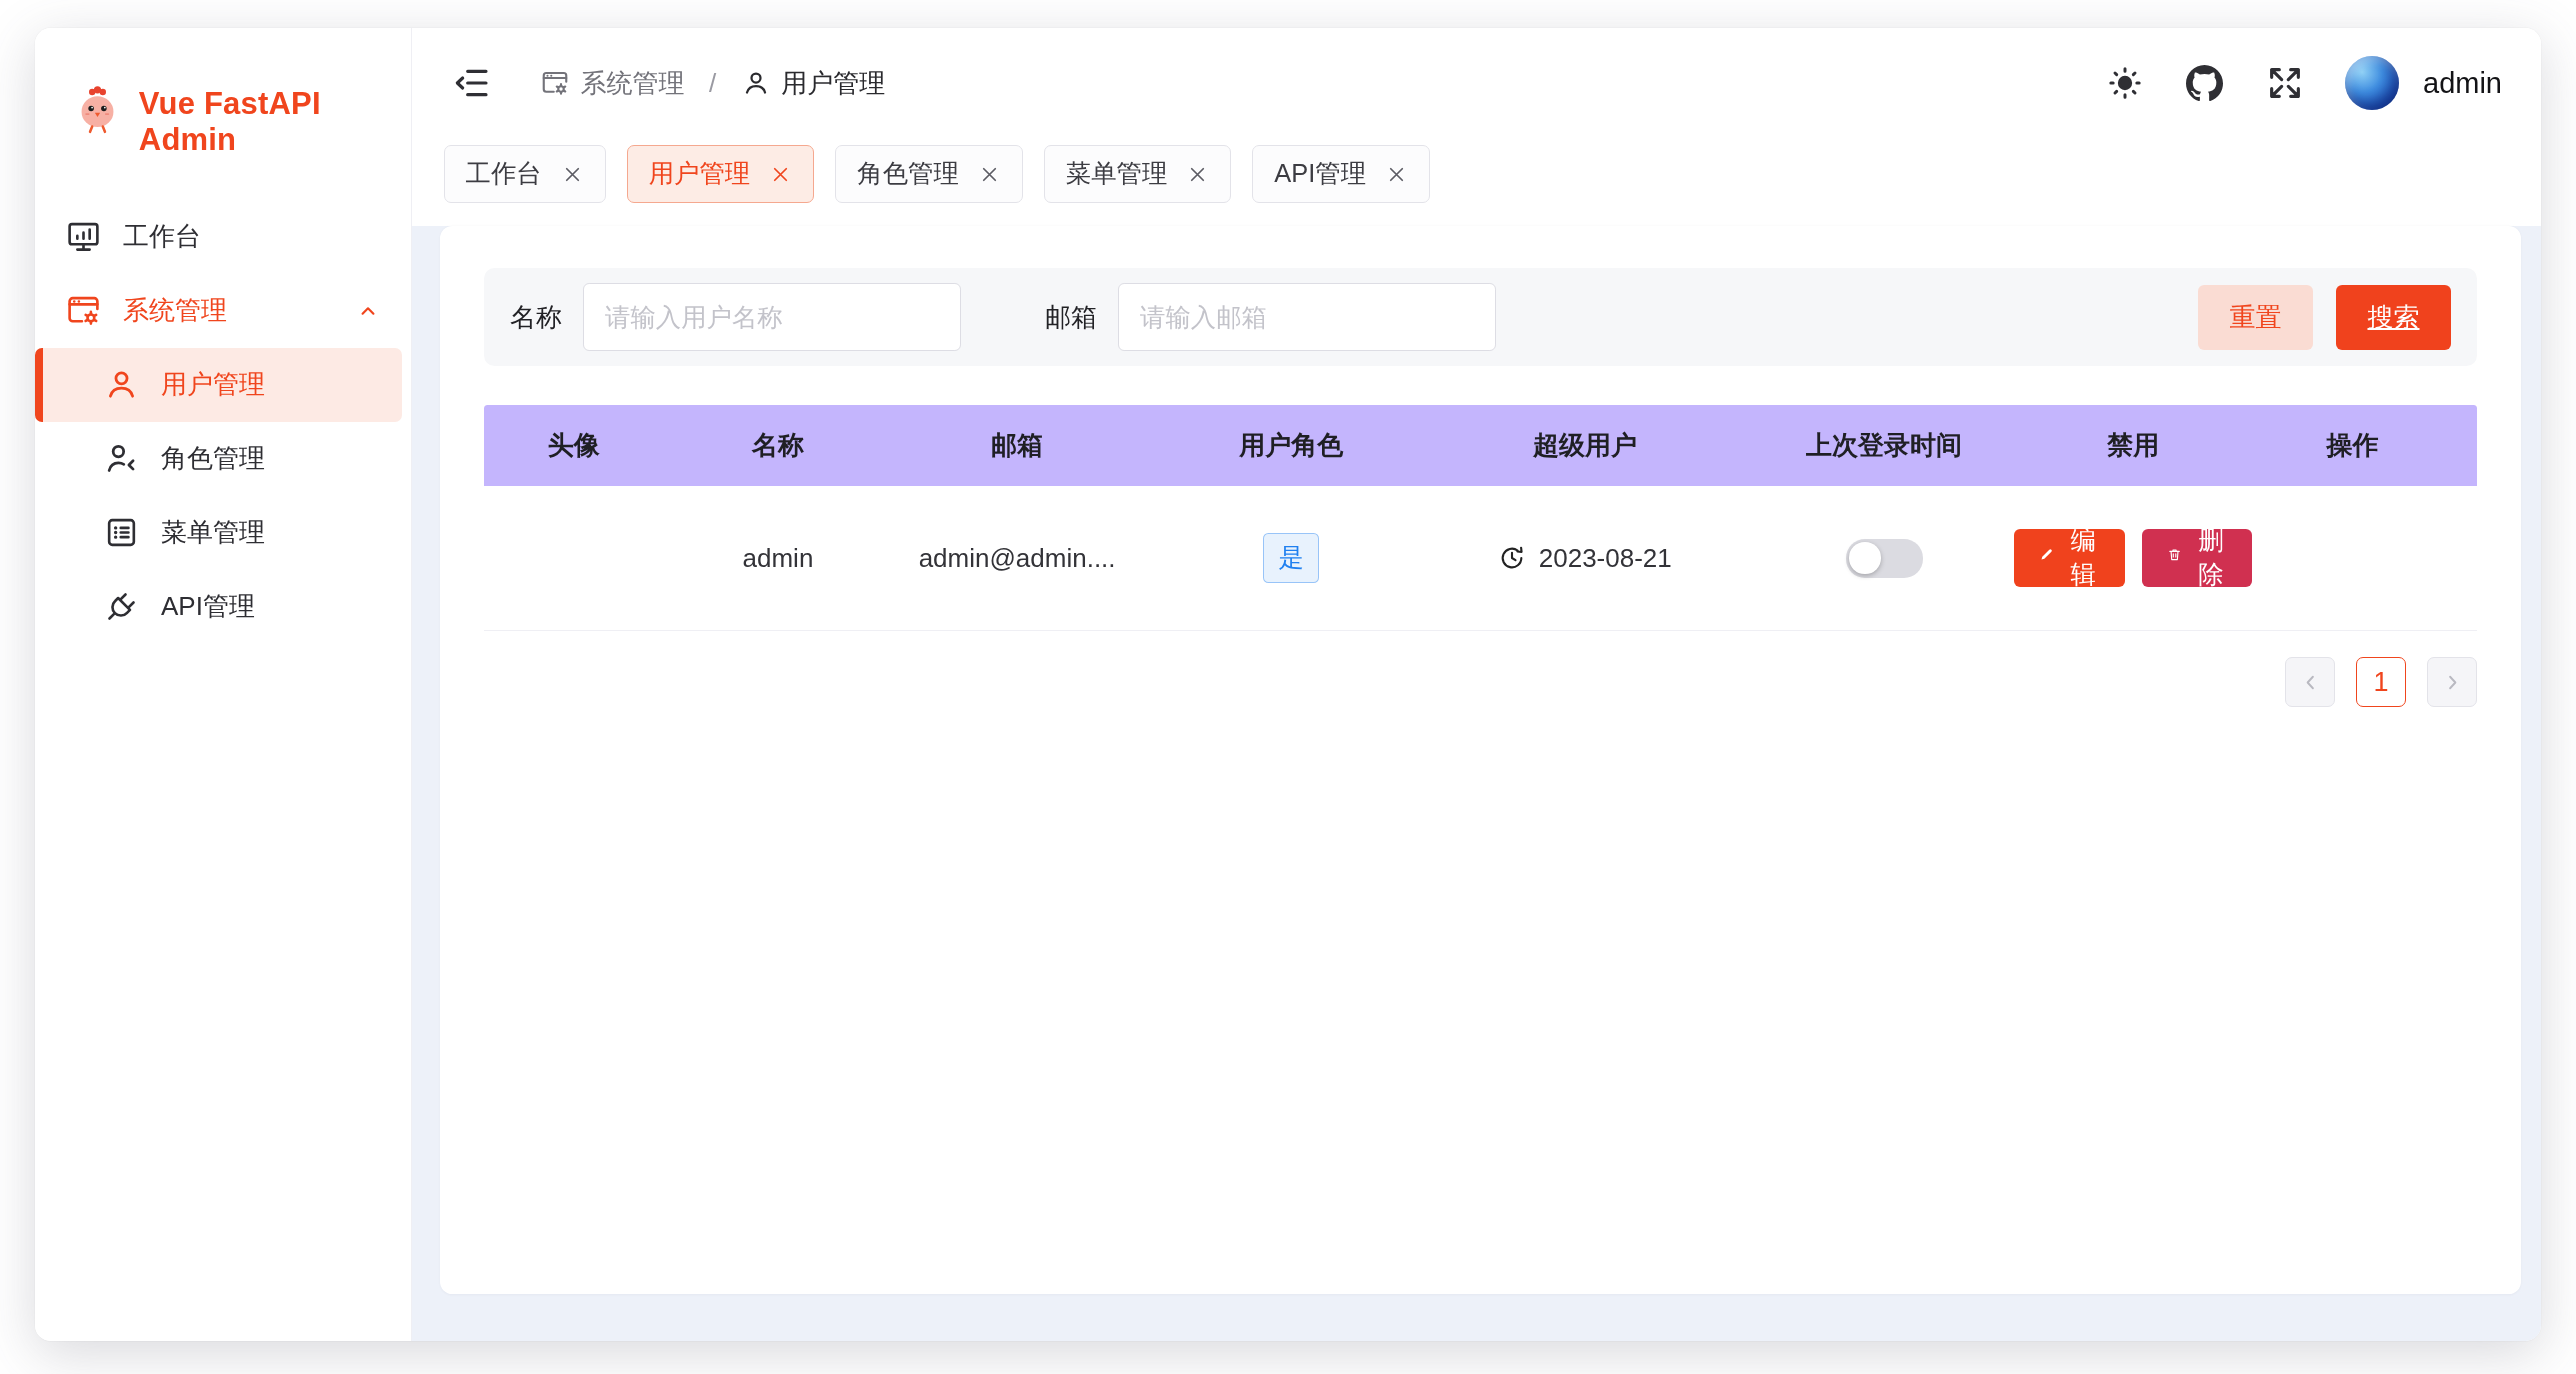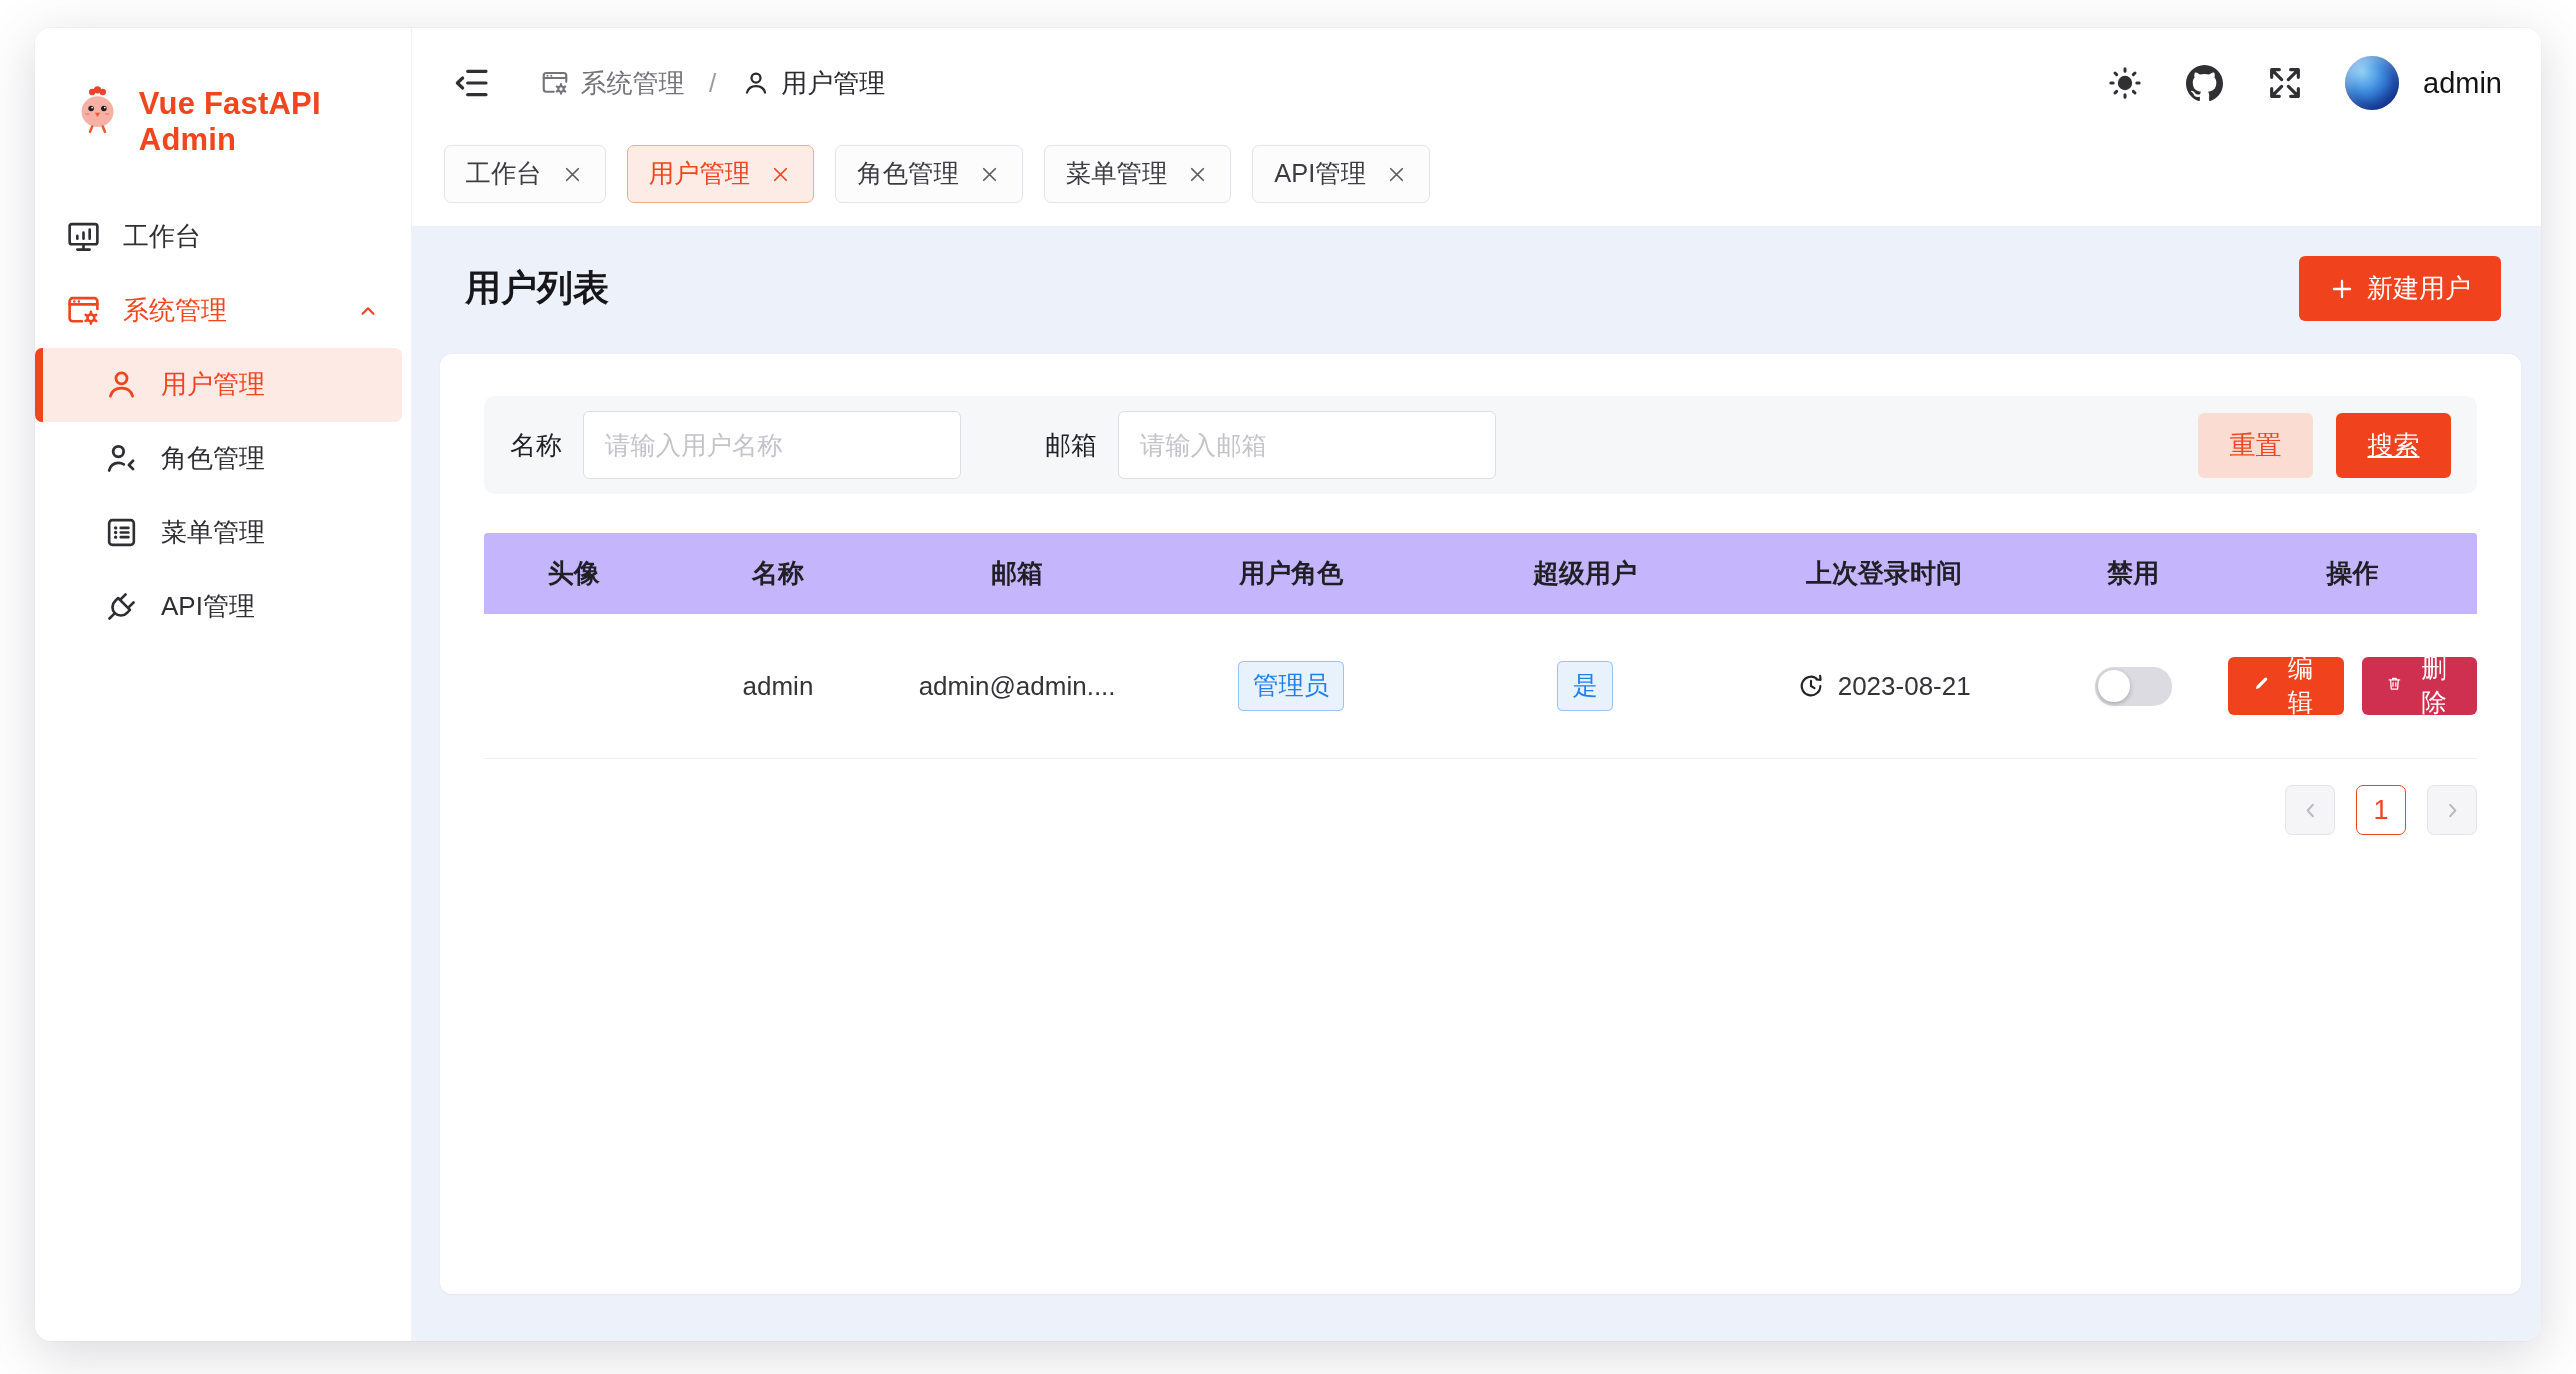--- a/index.html
+++ b/index.html
@@ -298,31 +298,20 @@
         <span>API管理</span>
         <span class="tab-x">
           <svg viewBox="0 0 24 24" fill="none" stroke="currentColor" stroke-width="1.8" stroke-linecap="round">
               <path d="M6 6l12 12M18 6L6 18"></path>
             </svg>
         </span>
       </div>
     </div>
 
     <main class="main">
-      <div class="page-head">
-        <h1 class="page-title">用户列表</h1>
-        <button class="btn btn-primary btn-create">
-          <span class="bi">
-            <svg viewBox="0 0 24 24" fill="none" stroke="currentColor" stroke-width="2.1" stroke-linecap="round">
-                <path d="M12 4.5v15M4.5 12h15"></path>
-              </svg>
-          </span>
-          <span>新建用户</span>
-        </button>
-      </div>
 
       <section class="card">
 
         <div class="filters">
           <span class="f-label">名称</span>
           <input class="f-input" type="text" placeholder="请输入用户名称" style="">
           <span class="f-label gap2">邮箱</span>
           <input class="f-input" type="text" placeholder="请输入邮箱" style="">
           <div class="f-actions">
             <button class="btn btn-reset">重置</button>
@@ -339,23 +328,20 @@
             <div class="th">超级用户</div>
             <div class="th">上次登录时间</div>
             <div class="th">禁用</div>
             <div class="th">操作</div>
           </div>
 
           <div class="t-row">
             <div class="td"></div>
             <div class="td">admin</div>
             <div class="td">admin@admin....</div>
-            <div class="td">
-              <span class="tag">管理员</span>
-            </div>
             <div class="td">
               <span class="tag">是</span>
             </div>
             <div class="td">
               <span class="clock-ic">
                 <svg viewBox="0 0 24 24" fill="none" stroke="currentColor" stroke-width="1.8" stroke-linecap="round" stroke-linejoin="round">
                   <path d="M20 12a8 8 0 1 1-3.2-6.4"></path>
                   <path d="M19.8 3.2l.4 3.6-3.6-.4"></path>
                   <path d="M12 7.6V12l3 1.9"></path>
                 </svg>

